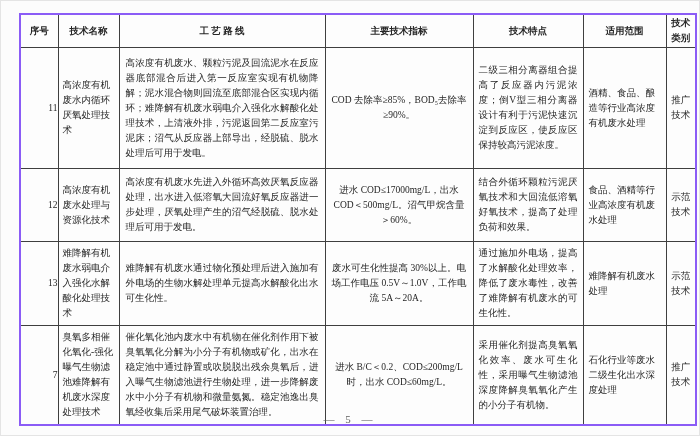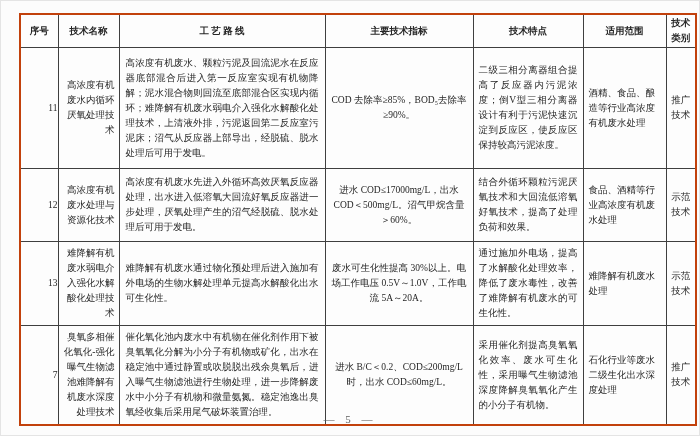--- a/index.html
+++ b/index.html
@@ -33,31 +33,31 @@
   table.tech-table col.w-feat { width: 110px; }
   table.tech-table col.w-scope{ width: 83px; }
   table.tech-table col.w-cat  { width: 30px; }
   table.tech-table th, table.tech-table td {
     border: 1px solid #3f3f3f;
     vertical-align: middle;
     font-size: 9.5px;
     line-height: 15px;
     overflow: hidden;
   }
-  table.tech-table { border: 2px solid #c2410c; }
+  table.tech-table { border: 2px solid #8b5cf6; }
   thead tr { height: 29px; }
   thead th {
     font-weight: bold;
     font-size: 10px;
     text-align: center;
     padding: 1px 2px;
     line-height: 13px;
   }
   tbody td.c-no   { text-align: right; font-family: Liberation Serif, serif; }
-  tbody td.c-name { text-align: right; padding: 3px 4px; }
+  tbody td.c-name { text-align: left; padding: 3px 4px; }
   tbody td.c-proc { text-align: justify; padding: 4px 6px; }
   tbody td.c-ind  { text-align: center; padding: 4px 6px; }
   tbody td.c-feat { text-align: justify; padding: 4px 5px; font-family: Liberation Serif, serif; }
   tbody td.c-scope{ text-align: left; padding: 3px 5px; }
   tbody td.c-cat  { text-align: center; padding: 1px 2px; }
   tr.r11 { height: 121px; }
   tr.r12 { height: 73px; }
   tr.r13 { height: 82px; }
   tr.r14 { height: 86px; }
   .footer {

